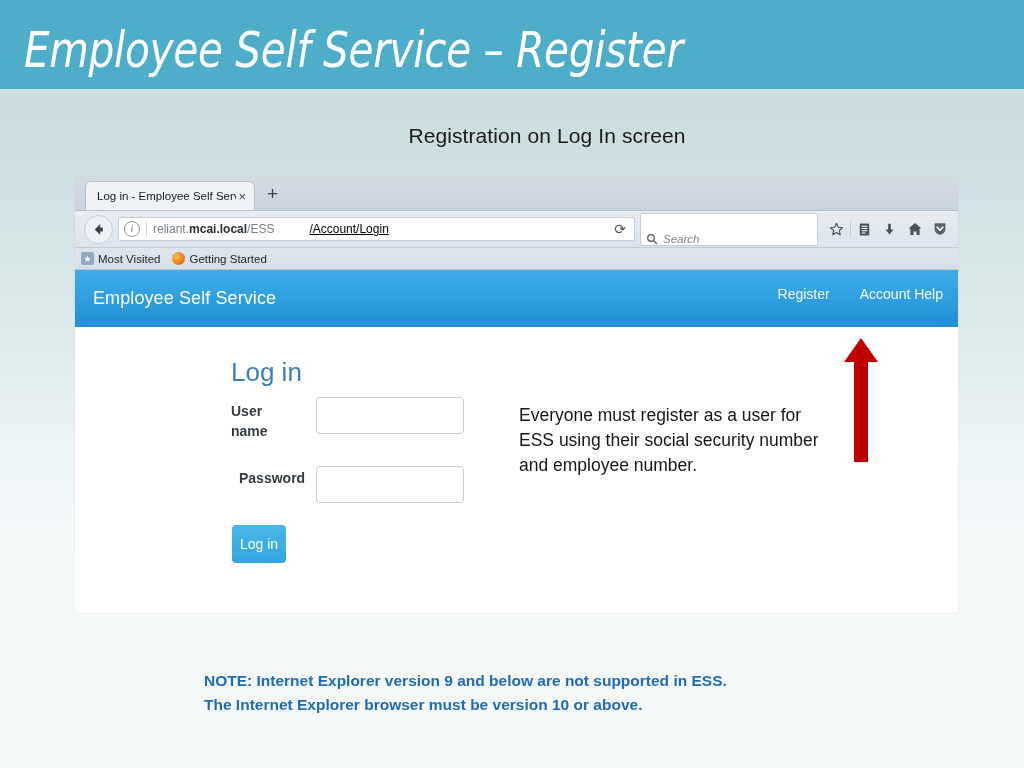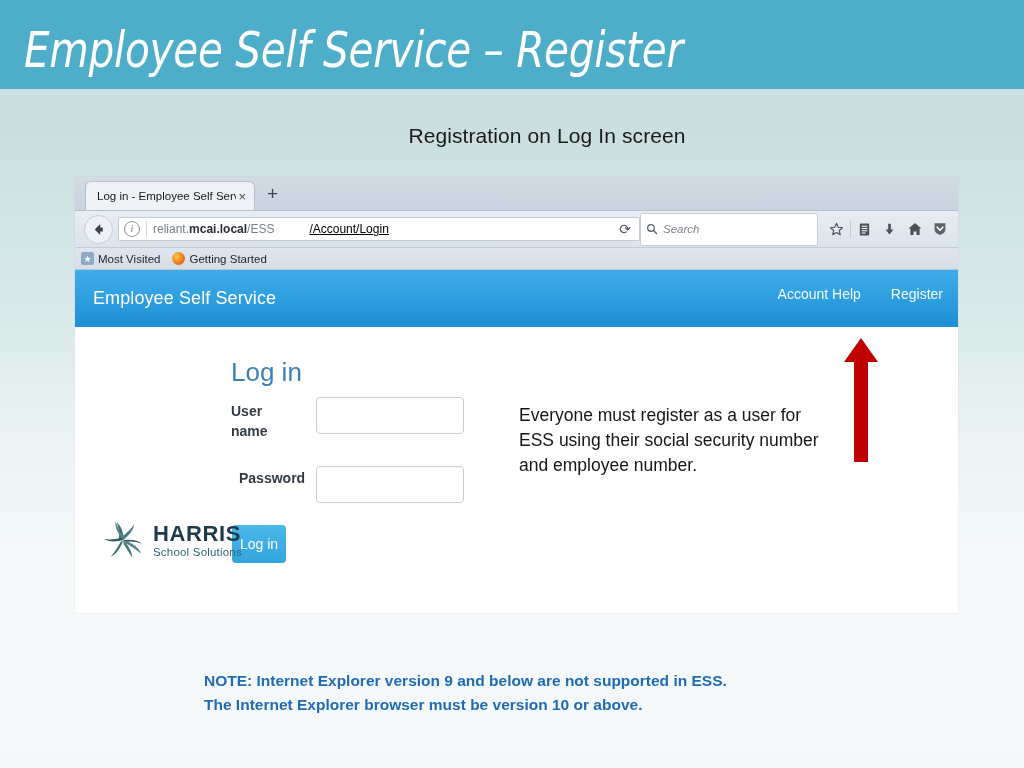--- a/index.html
+++ b/index.html
@@ -179,22 +179,23 @@
     color: #4a5159;
     font-size: 14px;
     margin-left: 2px;
   }
   .searchbox {
     width: 178px;
     height: 33px;
     background: #ffffff;
     border: 1px solid #c4ccd6;
     border-radius: 2px;
-    display: flex; align-items: center;
+    display: flex; align-items: flex-end;
     padding: 0 5px;
+    margin-left: 5px;
     box-sizing: border-box;
     flex: none;
   }
   .search-ph {
     font-size: 11.5px;
     font-style: italic;
     color: #7d848c;
     margin-left: 5px;
   }
   .chrome-icons {
@@ -460,54 +461,36 @@
     </div>
     <div class="bm">
       <span class="ffx"></span>
       <span class="bm-label">Getting Started</span>
     </div>
   </div>
 
   <div class="ess-nav">
     <div class="ess-brand">Employee Self Service</div>
     <div class="ess-links">
+      <div class="ess-link">Register</div>
       <div class="ess-link">Account Help</div>
-      <div class="ess-link">Register</div>
     </div>
   </div>
 
   <div class="ess-body">
     <div class="login-title">Log in</div>
 
     <div class="lbl-username">User name</div>
     <div class="fld fld-user" title=""></div>
 
     <div class="lbl-password">Password</div>
     <div class="fld fld-pass" title=""></div>
 
     <div class="login-btn">Log in</div>
 
-    <div class="harris">
-      <svg width="47" height="44" viewBox="0 0 48 44" aria-hidden="true">
-        <g fill="#3d6b70">
-          <path d="M24 21 C24 13 22 7 17 3 C20 10 20 16 19 20 Z"></path>
-          <path d="M24 21 C30 16 34 11 35 5 C31 11 26 15 23 17 Z" fill="#4a7b80"></path>
-          <path d="M24 21 C32 20 39 21 43 25 C36 22 30 22 26 23 Z" fill="#2f5a60"></path>
-          <path d="M24 21 C29 27 33 33 33 39 C29 33 26 28 24 25 Z" fill="#4a7b80"></path>
-          <path d="M24 21 C21 29 17 35 11 38 C16 32 19 27 21 23 Z" fill="#3d6b70"></path>
-          <path d="M24 21 C16 23 9 23 4 20 C11 21 17 20 21 19 Z" fill="#2f5a60"></path>
-          <path d="M24 21 C18 14 15 8 16 2 C18 8 21 14 24 18 Z" fill="#54868b"></path>
-          <path d="M24 21 C33 24 40 29 42 35 C36 30 30 26 25 24 Z" fill="#54868b"></path>
-        </g>
-      </svg>
-      <div class="harris-words">
-        <div class="harris-name">HARRIS</div>
-        <div class="harris-sub">School Solutions</div>
-      </div>
-    </div>
   </div>
 </div>
 
 <div class="callout">Everyone must register as a user for ESS using their social security number and employee number.</div>
 
 <div class="arrow">
   <svg width="40" height="128" viewBox="0 0 40 128" aria-hidden="true">
     <polygon points="20,2 37,26 27,26 27,126 13,126 13,26 3,26" fill="#c00000"></polygon>
   </svg>
 </div>

